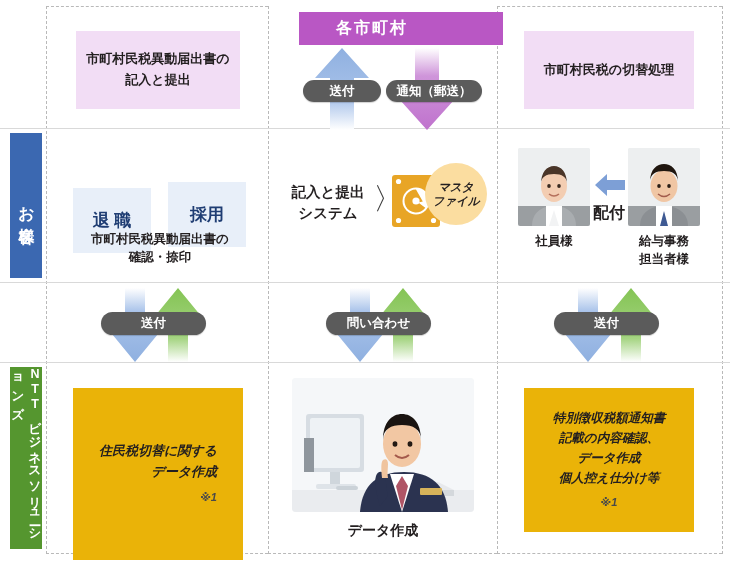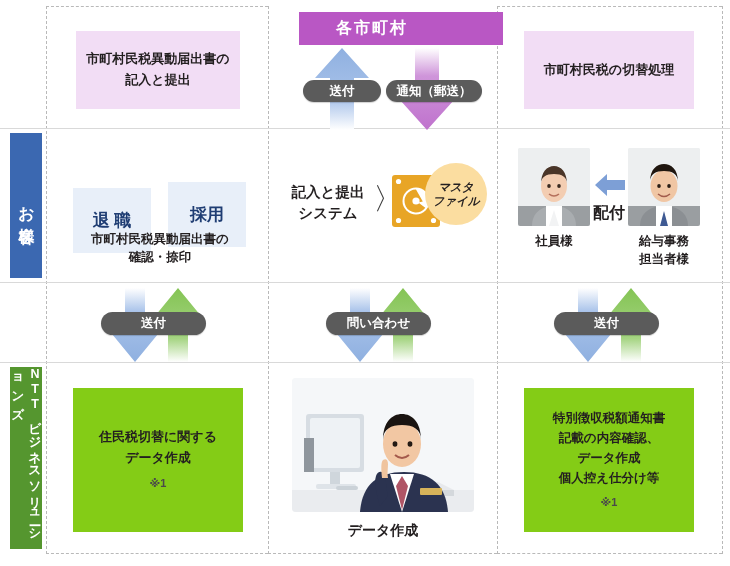--- a/index.html
+++ b/index.html
@@ -35,21 +35,21 @@
   
   .box{
     position:absolute;
     display:flex;align-items:center;justify-content:center;
     text-align:center;
     box-sizing:border-box;
     font-weight:bold;
     line-height:1.6;
   }
   .box.pink{background:#f2ddf5;color:#231f20;}
-  .box.green{background:#84cc16;color:#231f20;}
+  .box.green{background:#eab308;color:#231f20;font-style:italic;}
   .box.lightblue{background:#e8eff9;color:#1f3d73;}
   .purple-header{
     position:absolute;
     background:#b957c4;
     color:#ffffff;
     display:flex;align-items:center;justify-content:flex-start;
     font-weight:bold;
     letter-spacing:2px;
     padding-left:37px;
   }
@@ -337,21 +337,21 @@
           <stop offset="100%" stop-color="#84c454"></stop>
         </linearGradient>
       </defs>
       <polygon points="23,0 46,28 33,28 33,74 13,74 13,28 0,28" fill="url(#ggu3)"></polygon>
     </svg>
   </div>
   <div class="pill" style="left:554px;top:312px;width:105px;height:23px;font-size:12.5px;">
     <span>送付</span>
   </div>
 
-  <div class="box green" style="left:73px;top:388px;width:170px;height:144px;font-size:13px;">
+  <div class="box green" style="left:73px;top:388px;width:170px;height:172px;font-size:13px;text-align:right;">
     <div>
       <div>住民税切替に関する</div>
       <div>データ作成</div>
       <div class="small-note" style="font-size:11px;margin-top:6px;color:#4a4a4a;">※1</div>
     </div>
   </div>
 
   <div class="photo" style="left:292px;top:378px;width:182px;height:134px;background:#f4f6f8;border-radius:4px;">
     <svg width="182" height="134" viewBox="0 0 182 134">
       <rect width="182" height="134" fill="#f5f7f9"></rect>

